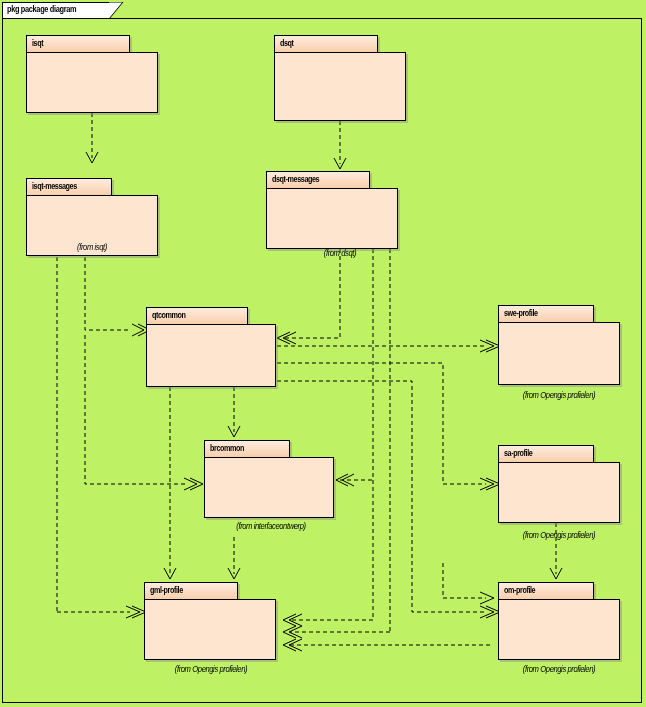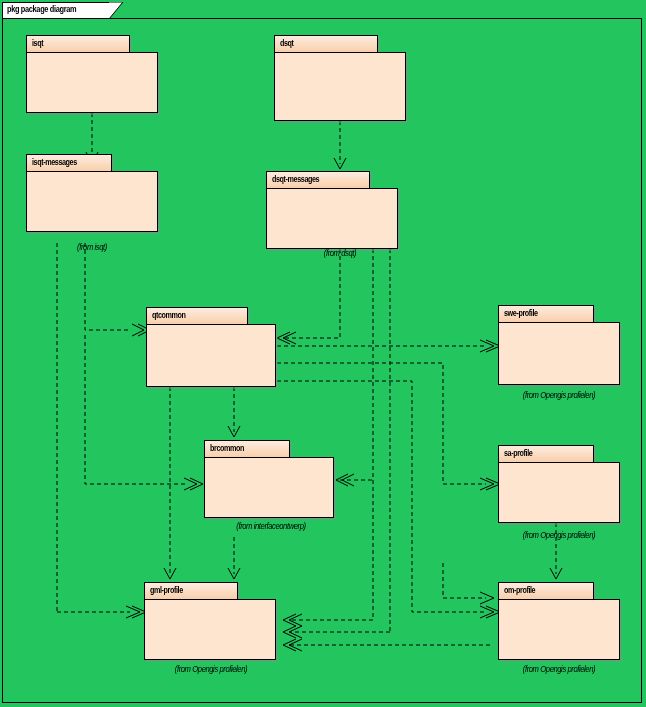--- a/index.html
+++ b/index.html
@@ -1,21 +1,21 @@
 <!DOCTYPE html>
 <html><head>
 <meta charset="utf-8">
 <style>
   html,body{margin:0;padding:0;background:#ffffff;}
   body{font-family:"Liberation Sans", sans-serif;}
 
   #frame{
     position:relative;
     width:646px;height:707px;
-    background:#22c55e;
+    background:#bef264;
     overflow:hidden;
   }
 
   
   .frame-border{
     position:absolute;
     left:2px;top:18px;
     width:640px;height:685px;
     border:1px solid #000;
     box-sizing:border-box;
@@ -201,21 +201,21 @@
     <div class="pkg-body" style="width:132px;height:61px;"></div>
     <div class="pkg-label">isqt</div>
   </div>
 
   <div class="pkg" style="left:274px;top:35px;width:132px;height:86px;border-radius:16px;">
     <div class="pkg-tab" style="width:104px;"></div>
     <div class="pkg-body" style="width:132px;height:69px;"></div>
     <div class="pkg-label">dsqt</div>
   </div>
 
-  <div class="pkg" style="left:26px;top:154px;width:108px;height:78px;border-radius:26px;">
+  <div class="pkg" style="left:26px;top:178px;width:108px;height:78px;border-radius:26px;">
     <div class="pkg-tab" style="width:86px;"></div>
     <div class="pkg-body" style="width:132px;height:61px;"></div>
     <div class="pkg-label">isqt-messages</div>
   </div>
   <div class="pkg-from" style="left:44px;top:242px;width:96px;">(from isqt)</div>
 
   <div class="pkg" style="left:258px;top:171px;width:132px;height:78px;margin-left:8px;">
     <div class="pkg-tab" style="width:104px;"></div>
     <div class="pkg-body" style="width:132px;height:61px;"></div>
     <div class="pkg-label">dsqt-messages</div>

